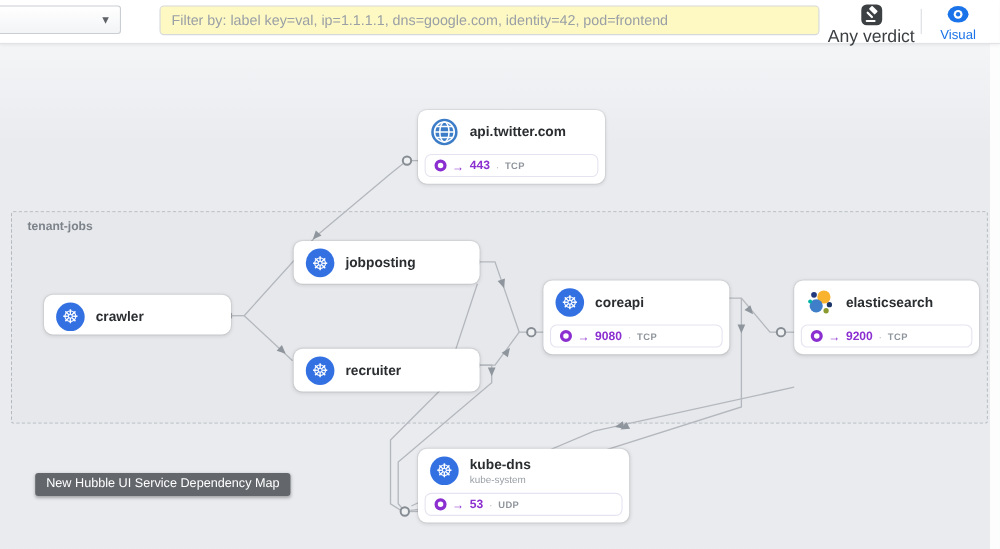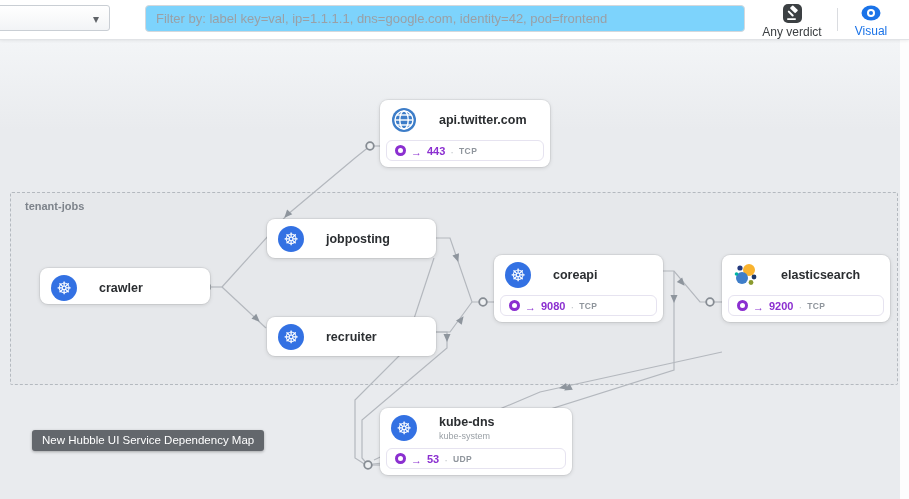--- a/index.html
+++ b/index.html
@@ -8,44 +8,44 @@
 
   
   .toolbar { position:absolute; top:0; left:0; width:909px; height:40px; background:#fff;
              border-bottom:1px solid #e1e3e6; box-shadow:0 1px 3px rgba(0,0,0,.07); z-index:5; }
   .ns-dropdown { position:absolute; left:-8px; top:5px; width:118px; height:26px;
                  background:linear-gradient(#ffffff,#f2f4f6); border:1px solid #c9ced4; border-radius:3px;
                  display:flex; align-items:center; justify-content:flex-end; padding-right:10px; cursor:pointer; }
   .caret::before { content:"\25BE"; font-size:12px; color:#5f6368; }
   .filter-input { position:absolute; left:145px; top:5px; width:600px; height:27px;
                   border:1px solid #d5d8dc; border-radius:4px; padding:0 10px; font-size:13px;
-                  color:#3c4043; font-family:"Liberation Sans", sans-serif; background:#7dd3fc; }
+                  color:#3c4043; font-family:"Liberation Sans", sans-serif; background:#fef9c3; }
   .filter-input::placeholder { color:#9aa0a6; }
   .tb-group { position:absolute; top:3px; display:flex; flex-direction:column; align-items:center; gap:1px; cursor:pointer; }
   .tb-verdict { left:757px; width:70px; }
   .tb-visual  { left:845px; width:52px;text-align:center; }
-  .tb-label { font-size:12px; color:#3c4043; white-space:nowrap; }
+  .tb-label { font-size:16px; color:#3c4043; white-space:nowrap; }
   .tb-label-blue { font-size:12px; color:#1a73e8; white-space:nowrap; }
   .tb-divider { position:absolute; left:837px; top:8px; width:1px; height:23px; background:#dadce0; }
 
   
   .canvas { position:absolute; top:40px; left:0; width:900px; height:459px;
             background:linear-gradient(180deg,#f3f5f7 0px,#e9ebee 90px); overflow:hidden; }
   .right-strip { position:absolute; top:40px; right:0; width:9px; height:459px; background:#fdfdfd; }
 
   .ns-box { position:absolute; left:10px; top:152px; width:888px; height:193px;
             border:1px dashed #b4b9bf; background:rgba(0,0,0,0.012); border-radius:2px; }
   .ns-label { position:absolute; left:14px; top:7px; font-size:11px; font-weight:bold; color:#7d838b; }
 
   svg.edges { position:absolute; left:0; top:0; width:900px; height:459px; }
 
   
   .node { position:absolute; background:#fff; border-radius:8px;
           box-shadow:0 0 0 1px rgba(0,0,0,.05), 0 1px 4px rgba(0,0,0,.13); cursor:pointer; }
-  .node-head { display:flex; align-items:center; gap:22px; padding:7px 11px; }
+  .node-head { display:flex; align-items:center; gap:10px; padding:7px 11px; }
   .badge { width:26px; height:26px; border-radius:50%; flex:0 0 26px;
            display:flex; align-items:center; justify-content:center; }
   .badge-k8s { background:#3371e3; color:#fff; }
   .badge-k8s::before { content:"\2638"; font-size:17px; line-height:1; }
   .node-title { font-size:12.5px; font-weight:bold; color:#2b2e31; white-space:nowrap; }
   .node-sub { font-size:9px; color:#9aa0a6; margin-top:2px; }
   .ap-row { margin:0 6px 6px; border:1px solid #e6e3f0; border-radius:6px; background:#fff;
             display:flex; align-items:center; gap:5px; padding:1px 8px; height:21px; }
   .donut { width:11px; height:11px; border:3px solid #8b2fd0; border-radius:50%; flex:0 0 11px; }
   .ap-arrow::before { content:"\2192"; color:#8b2fd0; font-size:11px; line-height:1; }

